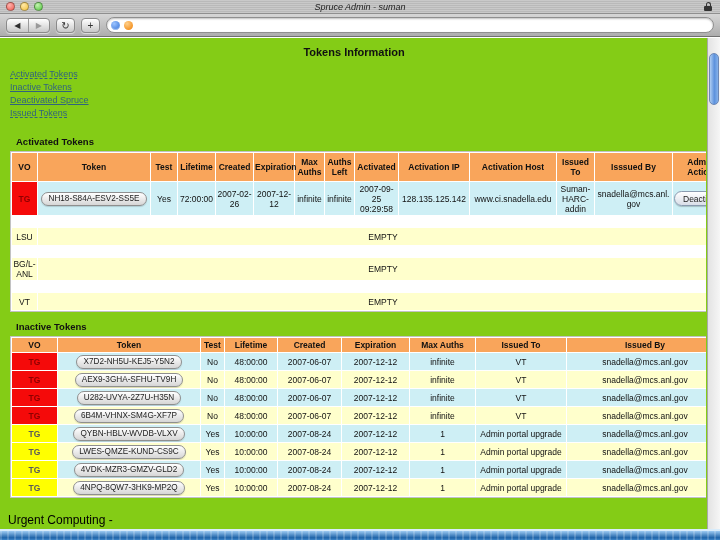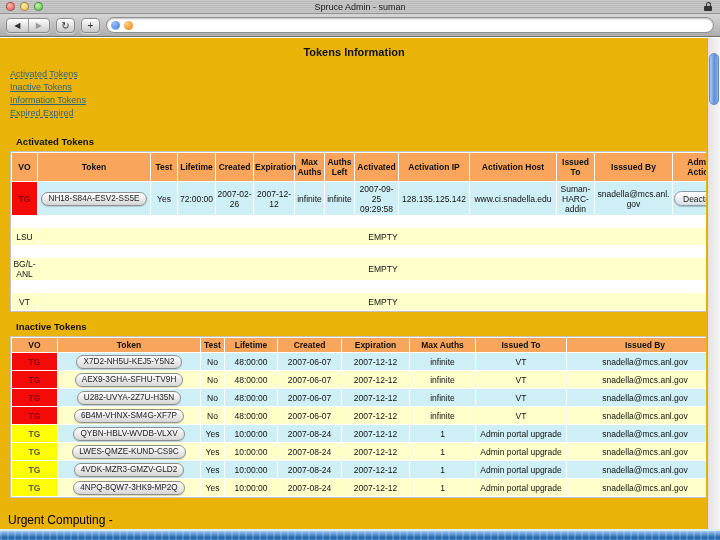--- a/index.html
+++ b/index.html
@@ -11,21 +11,21 @@
   .titlebar {
     position:absolute; top:0; left:0; width:720px; height:14px;
     background:repeating-linear-gradient(0deg,#c9c9c9 0 1px,#b9b9b9 1px 2px);
     border-bottom:1px solid #8f8f8f; display:flex; align-items:center;
   }
   .lights { display:flex; gap:5px; margin-left:6px; }
   .light { width:9px; height:9px; border-radius:50%; border:1px solid rgba(0,0,0,.35); }
   .light.red{ background:radial-gradient(circle at 35% 30%,#ffb3ad,#f05b51); }
   .light.yellow{ background:radial-gradient(circle at 35% 30%,#ffe9a8,#f3c13c); }
   .light.green{ background:radial-gradient(circle at 35% 30%,#c4f4b0,#52c43e); }
-  .win-title { position:absolute; left:0; right:0; text-align:center; font-size:9px; color:#1a1a1a; }
+  .win-title { position:absolute; left:0; right:0; text-align:center; font-size:9px; color:#1a1a1a;font-style:italic; }
   .lock { position:absolute; right:7px; top:2px; width:9px; height:10px; }
   .lock .shackle{ display:block; width:5px; height:4px; border:1px solid #333; border-bottom:none; border-radius:3px 3px 0 0; margin:0 auto; }
   .lock .bod{ display:block; width:8px; height:5px; background:#333; border-radius:1px; }
 
   .toolbar {
     position:absolute; top:14px; left:0; width:720px; height:23px;
     background:linear-gradient(#d6d6d6,#adadad);
     border-bottom:1px solid #707070;
     display:flex; align-items:center; padding:0 6px; gap:6px;
   }
@@ -57,21 +57,21 @@
     box-shadow:inset 0 1px 2px rgba(0,0,0,.25);
   }
   .mag { position:relative; width:8px; height:8px; flex:0 0 auto; }
   .mag .lens{ position:absolute; top:0; left:0; width:5px; height:5px; border:1.4px solid #8a8a8a; border-radius:50%; }
   .mag .handle{ position:absolute; width:4px; height:1.5px; background:#8a8a8a; left:4.5px; top:5.5px; transform:rotate(45deg); }
   .mag .drop{ position:absolute; left:9px; top:1px; font-size:6px; color:#8a8a8a; }
   .searchfield input { border:none; outline:none; width:80px; font-size:9px; color:#999;
     font-family:"Liberation Sans",sans-serif; background:transparent; }
 
   
-  .content { position:absolute; top:38px; left:0; width:720px; bottom:0; background:#eab308; }
+  .content { position:absolute; top:38px; left:0; width:720px; bottom:0; background:#84cc16; }
   .scroll-track {
     position:absolute; top:0; right:0; width:13px; bottom:11px;
     background:linear-gradient(90deg,#e3e3e3,#f6f6f6); border-left:1px solid #a8a8a8;
   }
   .scroll-thumb {
     position:absolute; top:15px; left:1px; width:10px; height:52px; border-radius:5px;
     background:linear-gradient(90deg,#aecdf2,#5d92dd 55%,#86b2ea);
     border:1px solid #6b87b5;
   }
   .main { position:absolute; top:0; left:2px; right:14px; bottom:0; overflow:hidden; }
@@ -166,22 +166,22 @@
     <div class="scroll-track">
       <div class="scroll-thumb"></div>
     </div>
 
     <div class="main">
       <div class="page-heading">Tokens Information</div>
 
       <div class="nav-links">
         <a href="#" class="dashed">Activated Tokens</a>
         <a href="#">Inactive Tokens</a>
-        <a href="#">Information Tokens</a>
-        <a href="#" class="dashed">Expired Expired</a>
+        <a href="#">Deactivated Spruce</a>
+        <a href="#" class="dashed">Issued Tokens</a>
       </div>
 
       <div class="section-title">Activated Tokens</div>
 
       <table class="tok-table">
         <colgroup>
           <col style="width:25px">
             <col style="width:112px">
             <col style="width:26px">
             <col style="width:37px">

